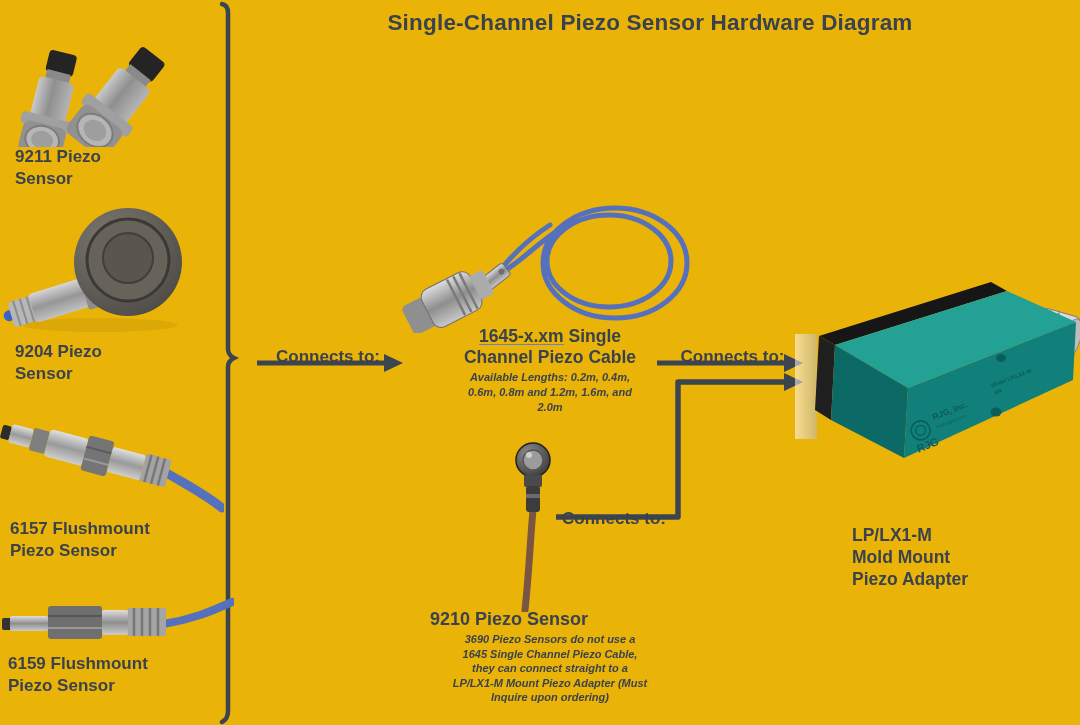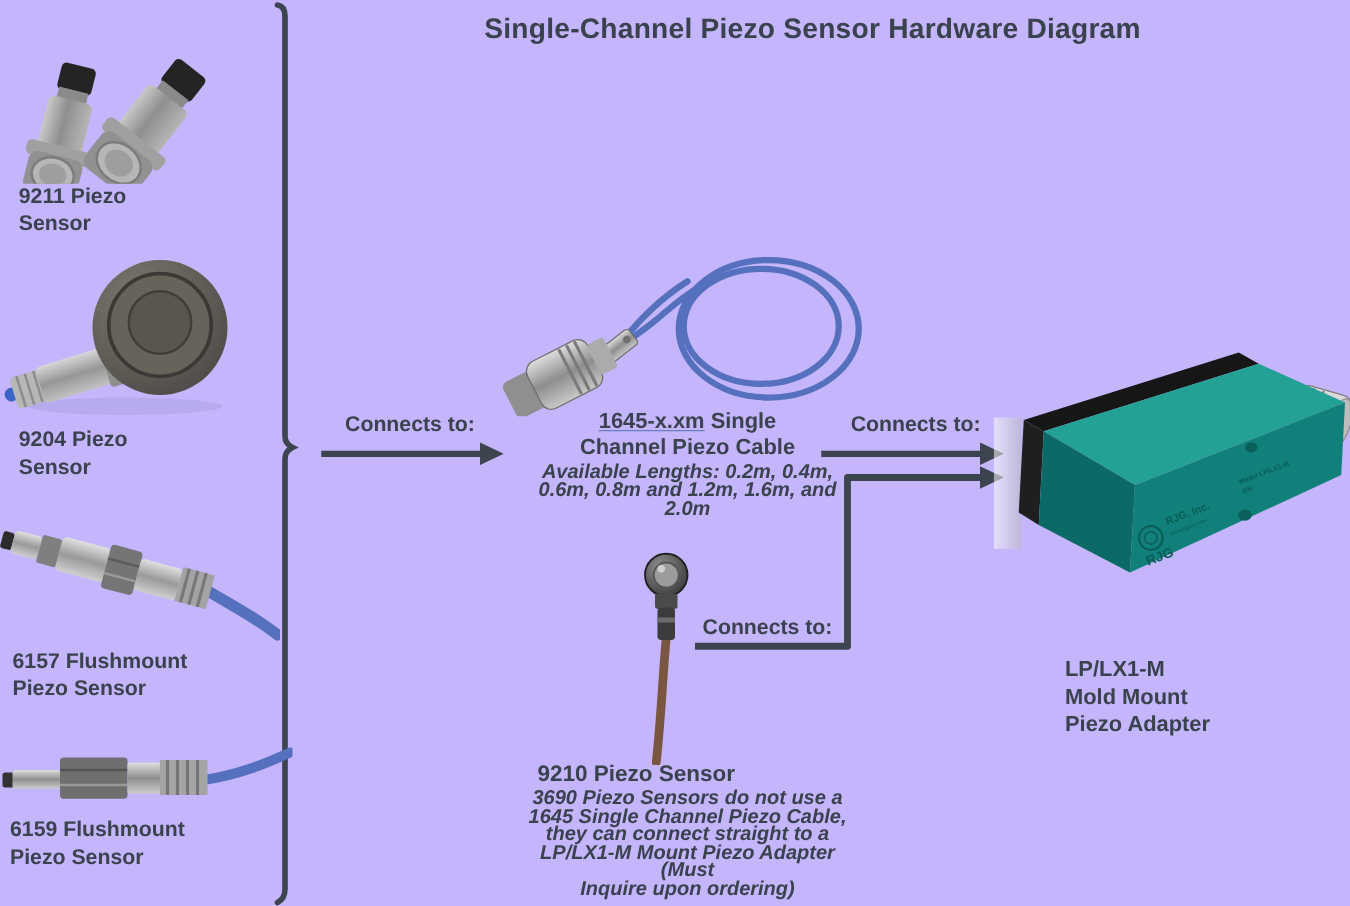--- a/index.html
+++ b/index.html
@@ -1,22 +1,22 @@
 <!DOCTYPE html>
 <html><head>
 <meta charset="utf-8">
 <style>
   html,body{margin:0;padding:0;background:#fff;}
-  #stage{position:relative;width:1080px;height:725px;background:#c4b5fd;overflow:hidden;
+  #stage{position:relative;width:1080px;height:725px;background:#eab308;overflow:hidden;
          font-family:"Liberation Sans",sans-serif;color:#3c444f;}
   .abs{position:absolute;}
   .preline{white-space:pre-line;}
   .lbl{font-weight:bold;font-size:17px;line-height:22px;text-align:left;color:#3a424e;}
-  .note{font-weight:bold;font-style:italic;font-size:16px;line-height:15px;text-align:center;color:#3a424e;}
-  .connects{font-weight:bold;font-size:17px;text-align:center;color:#3a424e;}
+  .note{font-weight:bold;font-style:italic;font-size:11px;line-height:15px;text-align:center;color:#3a424e;}
+  .connects{font-weight:bold;font-size:17px;text-align:center;color:#3a424e;margin-top:17px;}
   #title{font-weight:bold;font-size:22.5px;text-align:center;color:#3a424e;letter-spacing:.2px;}
   .cable-title{font-weight:bold;font-size:17.5px;line-height:21px;text-align:center;color:#3a424e;}
   .cable-link{text-decoration:underline;text-decoration-color:#6b7fc0;text-underline-offset:2px;cursor:pointer;}
   svg{display:block;}
 </style>
 </head>
 <body>
 
 <div id="stage">
 

